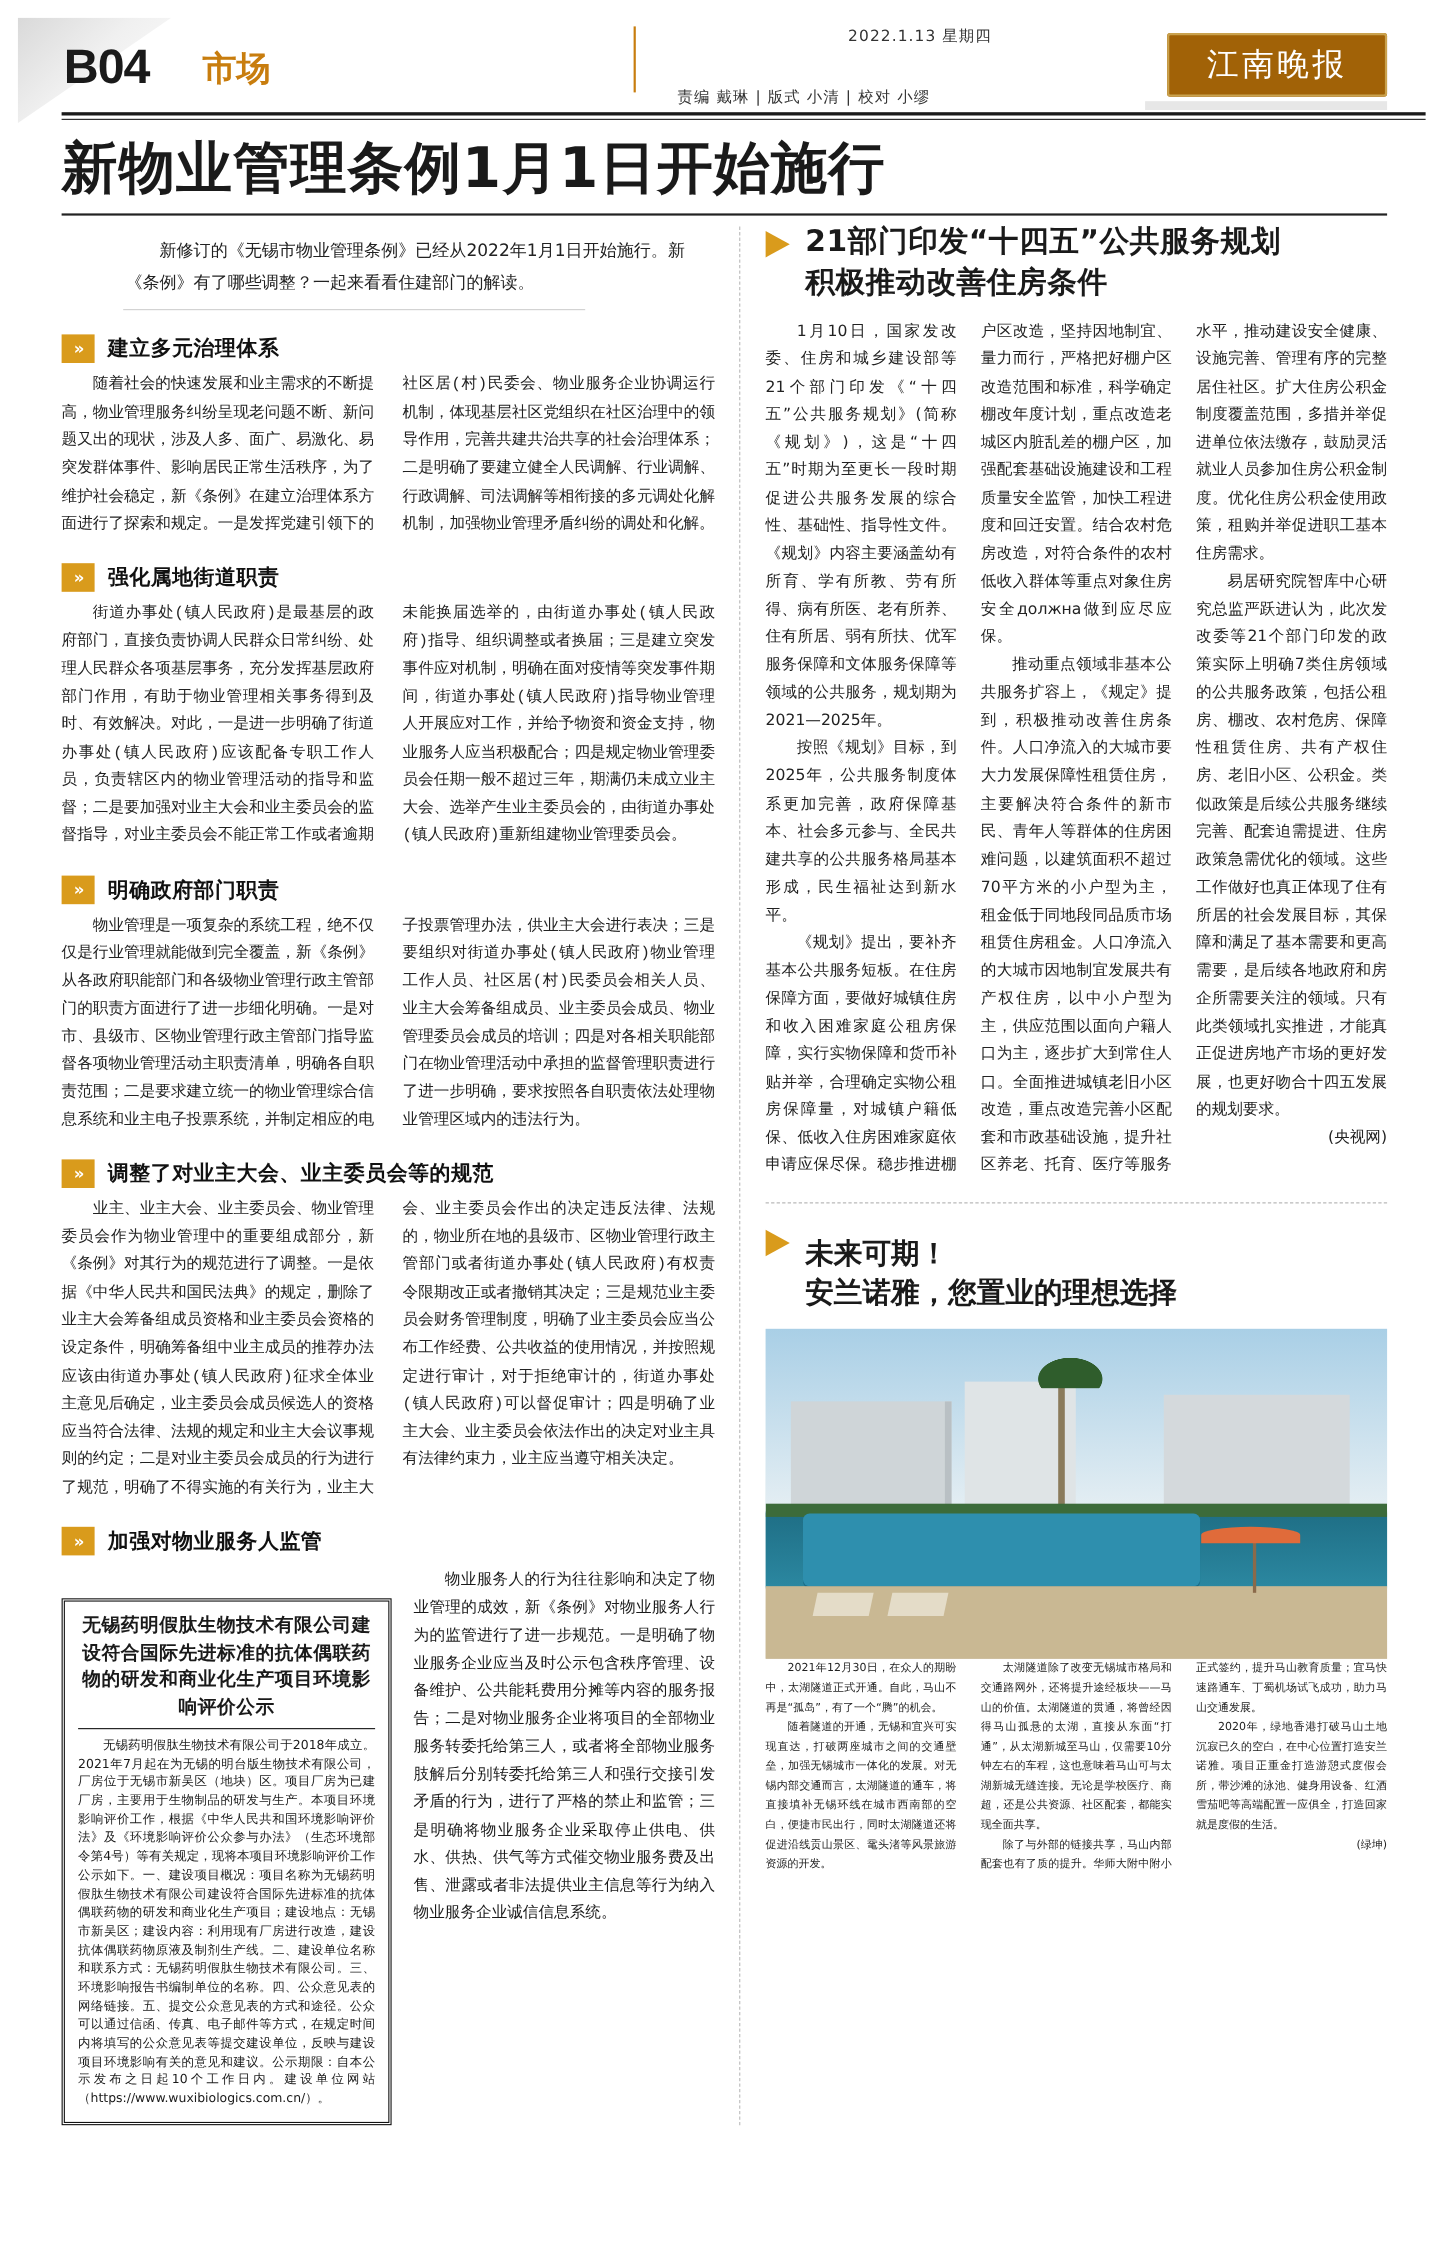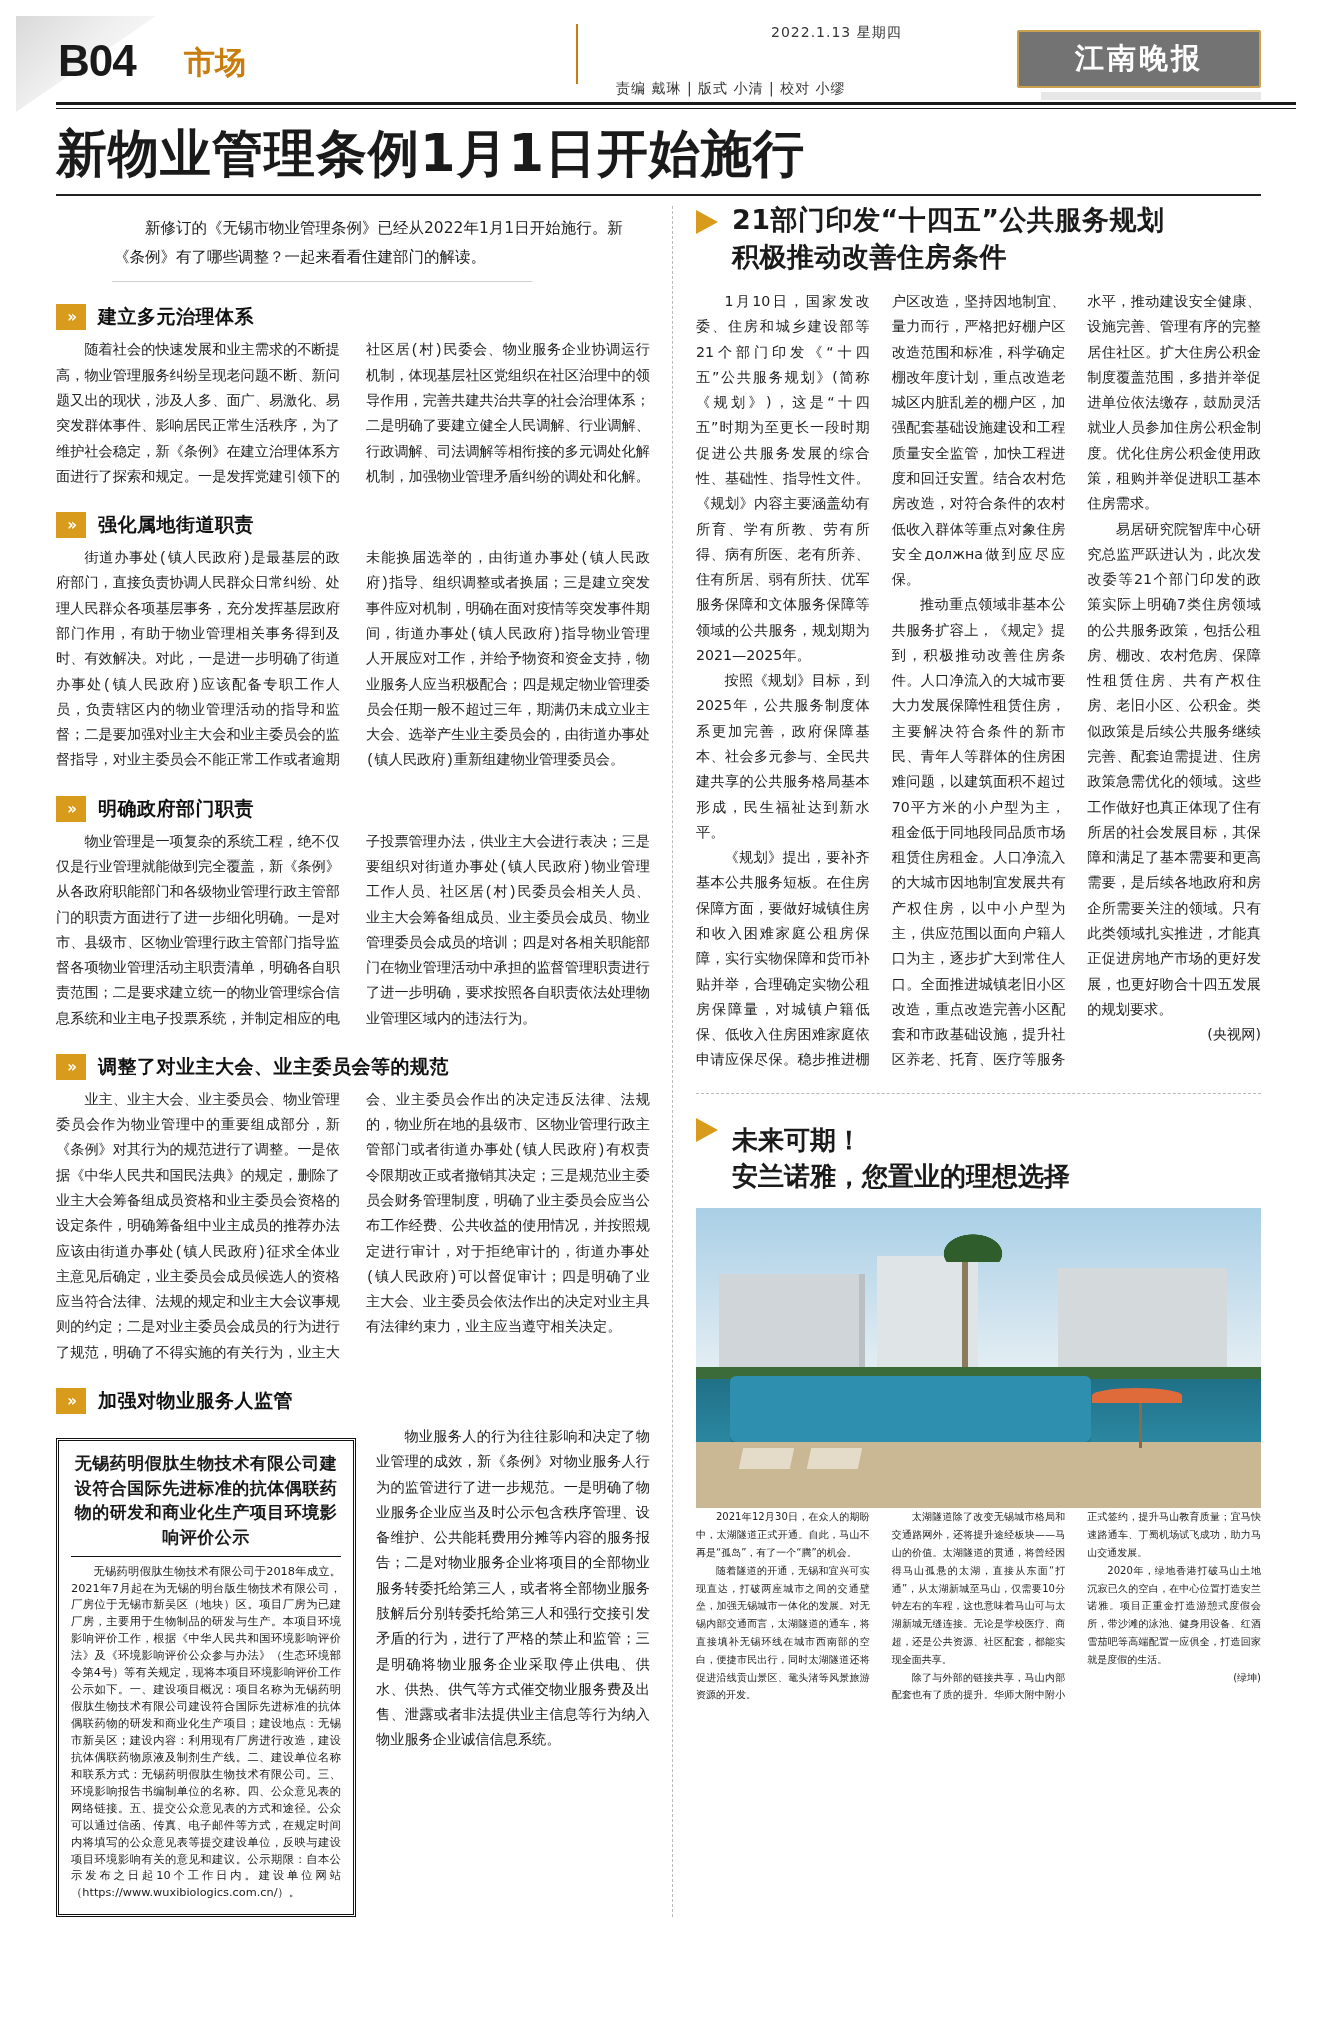--- a/index.html
+++ b/index.html
@@ -43,25 +43,25 @@
   .mast-credits {
     position:absolute; left:600px; top:30px;
     font-size:14px; color:#333; letter-spacing:1px;margin-top:34px;
   }
   .mast-date {
     position:absolute; left:755px; top:8px;
     font-size:14px; color:#333; letter-spacing:1px;
   }
   .logo {
     position:absolute; right:40px; top:14px;
-    width:244px; height:58px;
-    background:#737373;
+    width:200px; height:58px;
+    background:#a16207;
     border-radius:3px;
     display:flex; align-items:center; justify-content:center;
-    color:#fff; font-size:29px; font-weight:bold; letter-spacing:3px;
+    color:#fff; font-size:29px; font-weight:normal; letter-spacing:3px;
     box-shadow:inset 0 0 0 2px #caa24e;
   }
   .logo-tag {
     position:absolute; right:40px; top:76px; width:220px; height:8px;
     background:#e7e7e7;
   }
 
   
   .headline {
     margin:14px 40px 0 40px;
@@ -106,21 +106,21 @@
   .twocol {
     column-count:2; column-gap:26px;
     font-size:14.2px; line-height:1.78; text-align:justify;
     color:#222;
     font-family:Liberation Mono, monospace;
   }
   .twocol p { margin:0 0 0 0; text-indent:2em; }
 
   
   .adbox {
-    border:3px double #111; margin-top:14px; padding:10px 12px 12px 12px;
+    border:3px double #111; margin-top:29px; padding:10px 12px 12px 12px;
   }
   .ad-title {
     font-size:17px; font-weight:bold; text-align:center; line-height:1.45;
     letter-spacing:0.5px; border-bottom:1px solid #111; padding-bottom:6px;
   }
   .ad-body {
     font-size:11.3px; line-height:1.5; text-align:justify; margin-top:7px;
     letter-spacing:0px;
   }
   .ad-body p { margin:0; text-indent:2em; }

